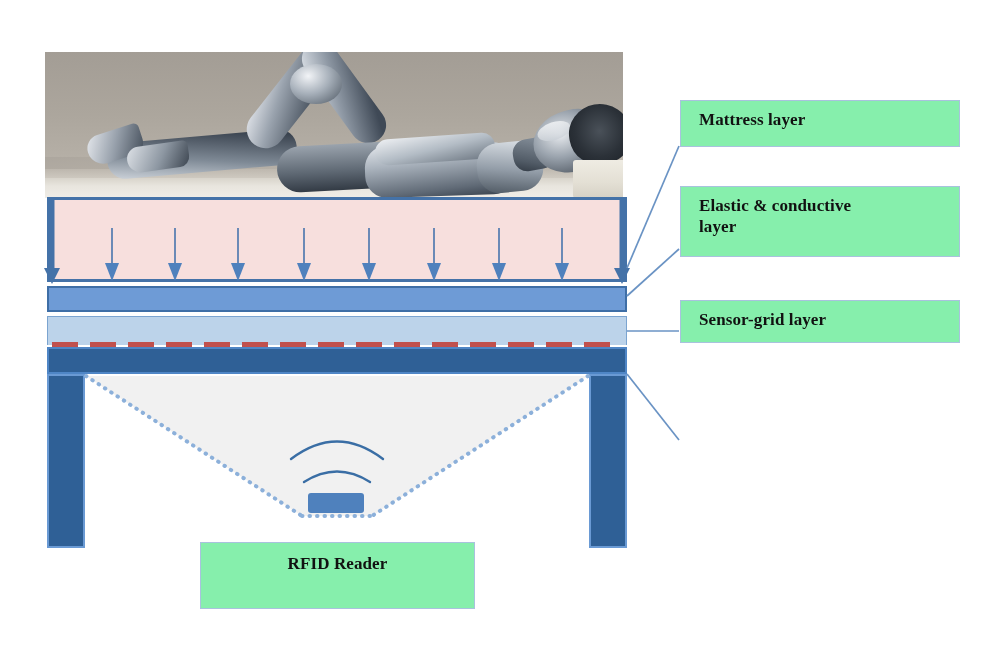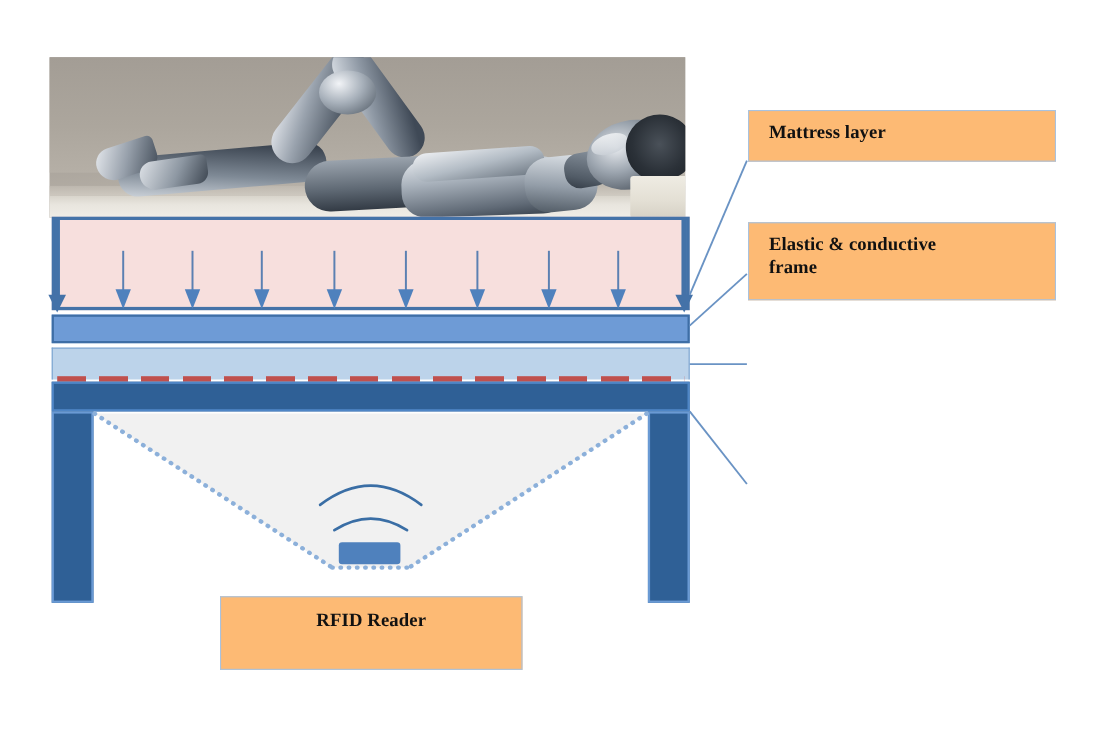--- a/index.html
+++ b/index.html
@@ -215,30 +215,30 @@
     width: 504px;
     height: 174px;
     background: #ffffff;
   }
 
   
   .label-box {
     position: absolute;
     box-sizing: border-box;
     border: 1px solid #a9c2de;
-    background: #fdba74;
+    background: #86efac;
     color: #111111;
     font-weight: bold;
     font-size: 17px;
     line-height: 1.25;
     padding: 8px 0 0 18px;
     letter-spacing: .1px;
   }
   .lb-mattress { left: 680px; top: 100px;  width: 280px; height: 47px; }
-  .lb-elastic  { left: 680px; top: 202px;  width: 280px; height: 71px; }
+  .lb-elastic  { left: 680px; top: 186px;  width: 280px; height: 71px; }
   .lb-sensor   { left: 680px; top: 300px;  width: 280px; height: 43px; }
   .lb-frame    { left: 680px; top: 396px;  width: 280px; height: 72px; }
   .lb-rfid {
     left: 200px; top: 542px; width: 275px; height: 67px;
     text-align: center;
     padding: 10px 0 0 0;
   }
 
   
   .overlay-svg {
@@ -348,22 +348,25 @@
     <polyline points="627,331 679,331" fill="none" stroke="#6a93c4" stroke-width="1.7"></polyline>
     <polyline points="627,374 679,440" fill="none" stroke="#6a93c4" stroke-width="1.7"></polyline>
   </svg>
 
   <div class="label-box lb-mattress">
     <span>Mattress layer</span>
   </div>
 
   <div class="label-box lb-elastic">
     <span>Elastic &amp; conductive</span><br>
-    <span>frame</span>
-  </div>
-
+    <span>layer</span>
+  </div>
+
+  <div class="label-box lb-sensor">
+    <span>Sensor-grid layer</span>
+  </div>
 
 
   <div class="label-box lb-rfid">
     <span>RFID Reader</span>
   </div>
 
 </div>
 
 </body></html>

